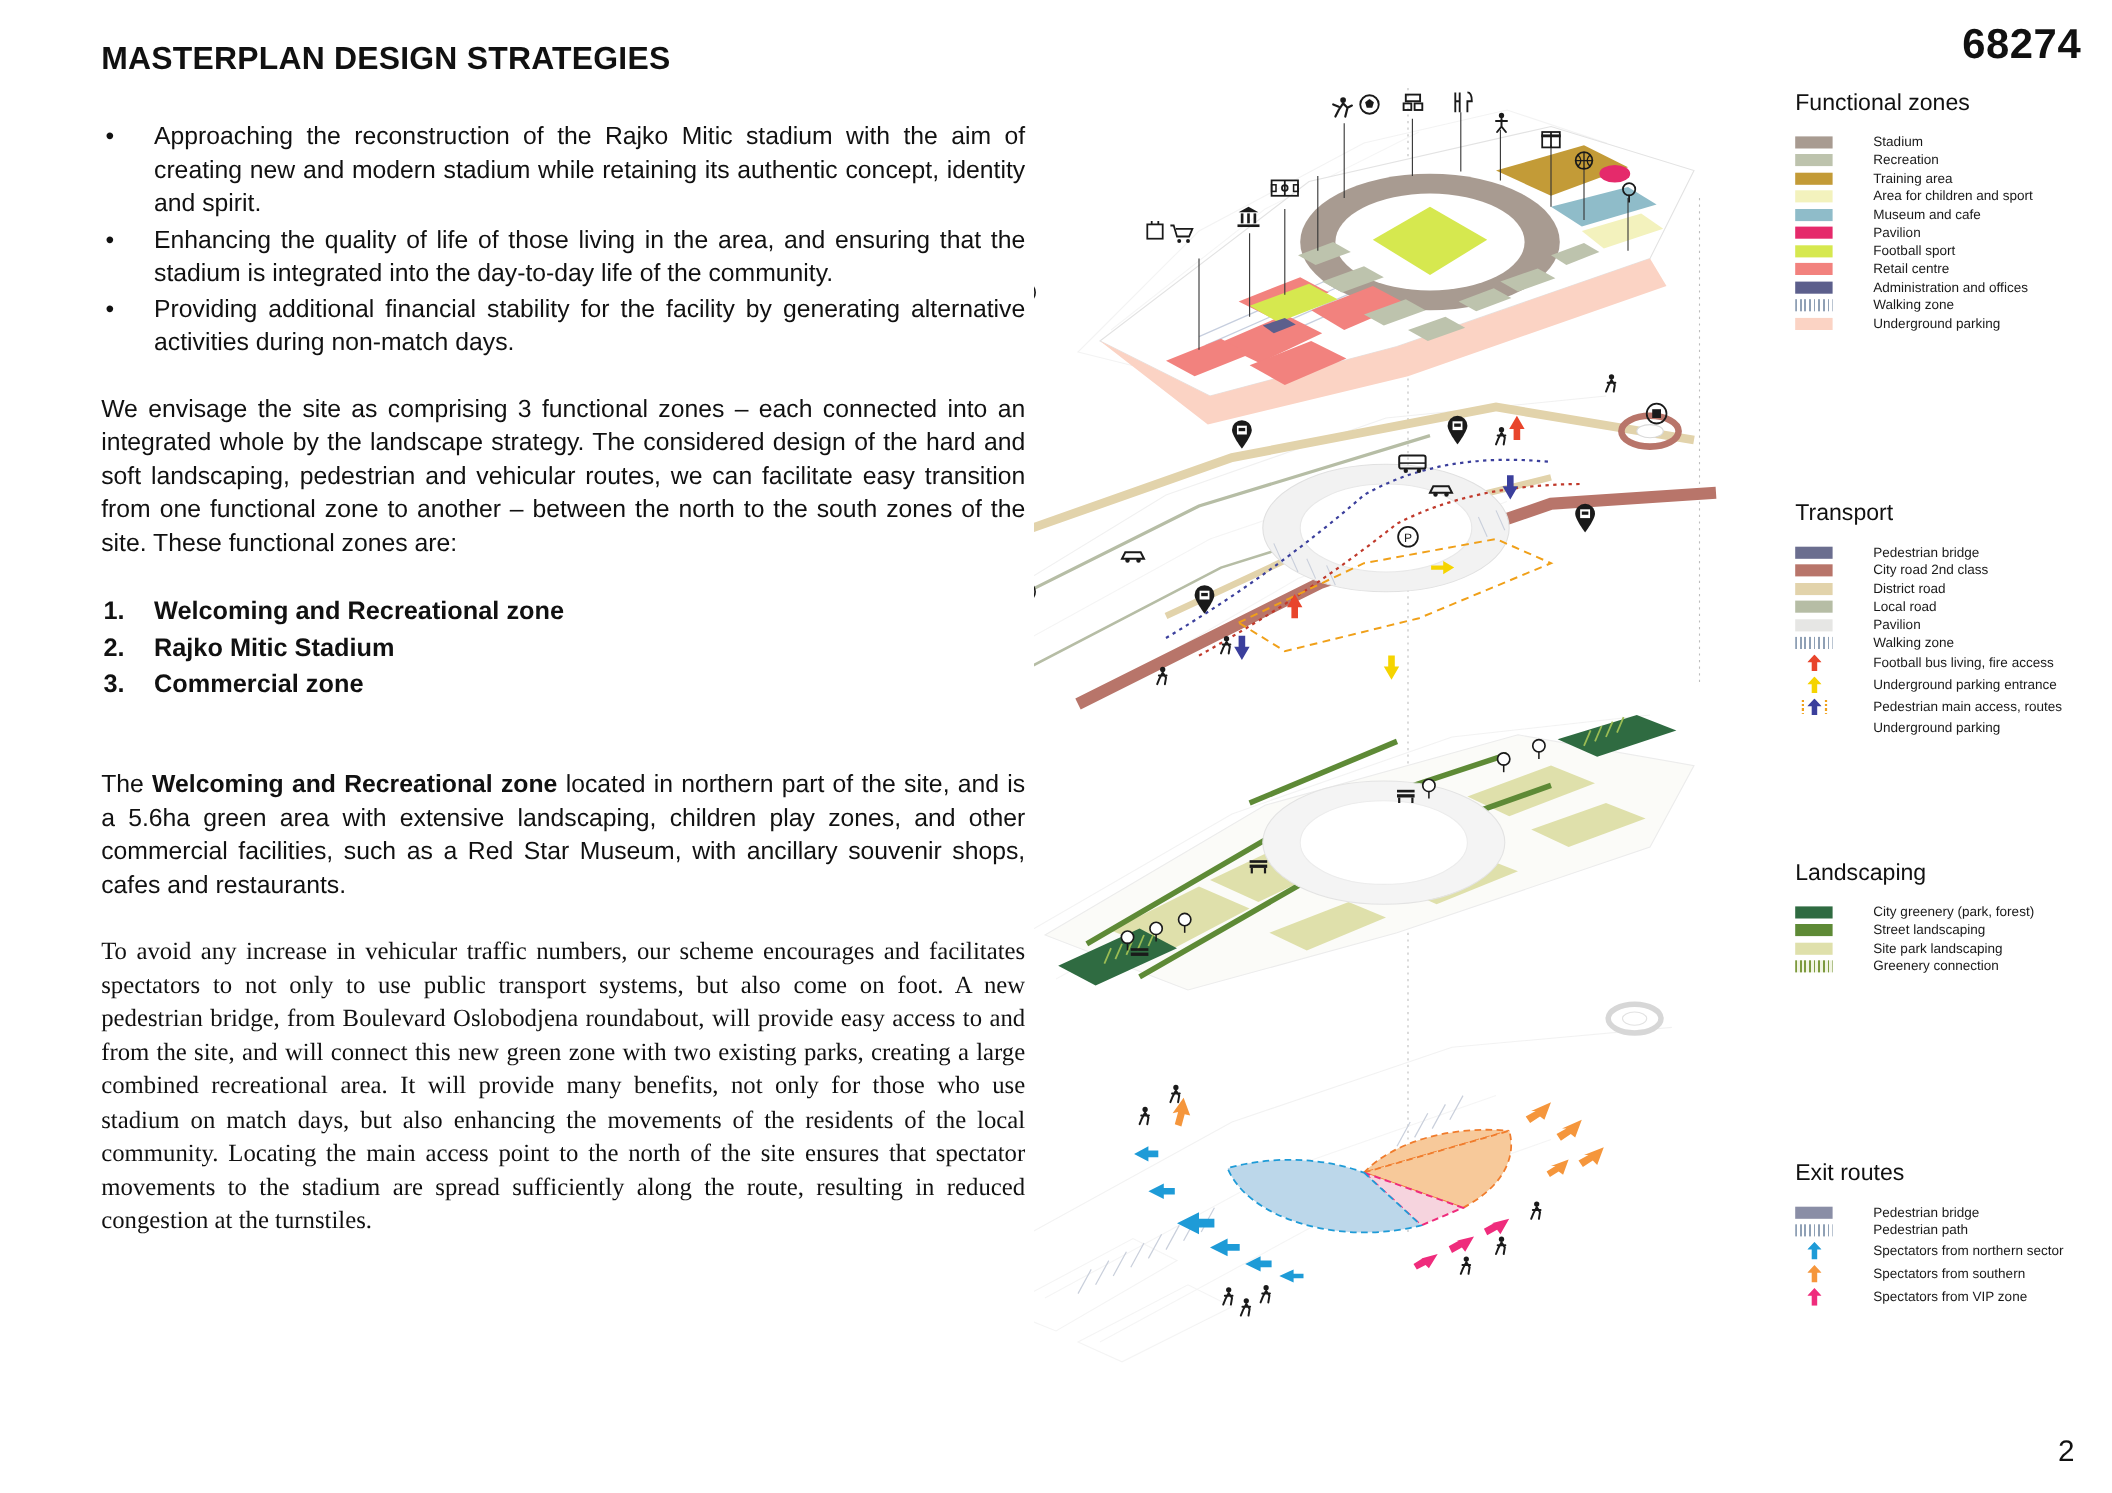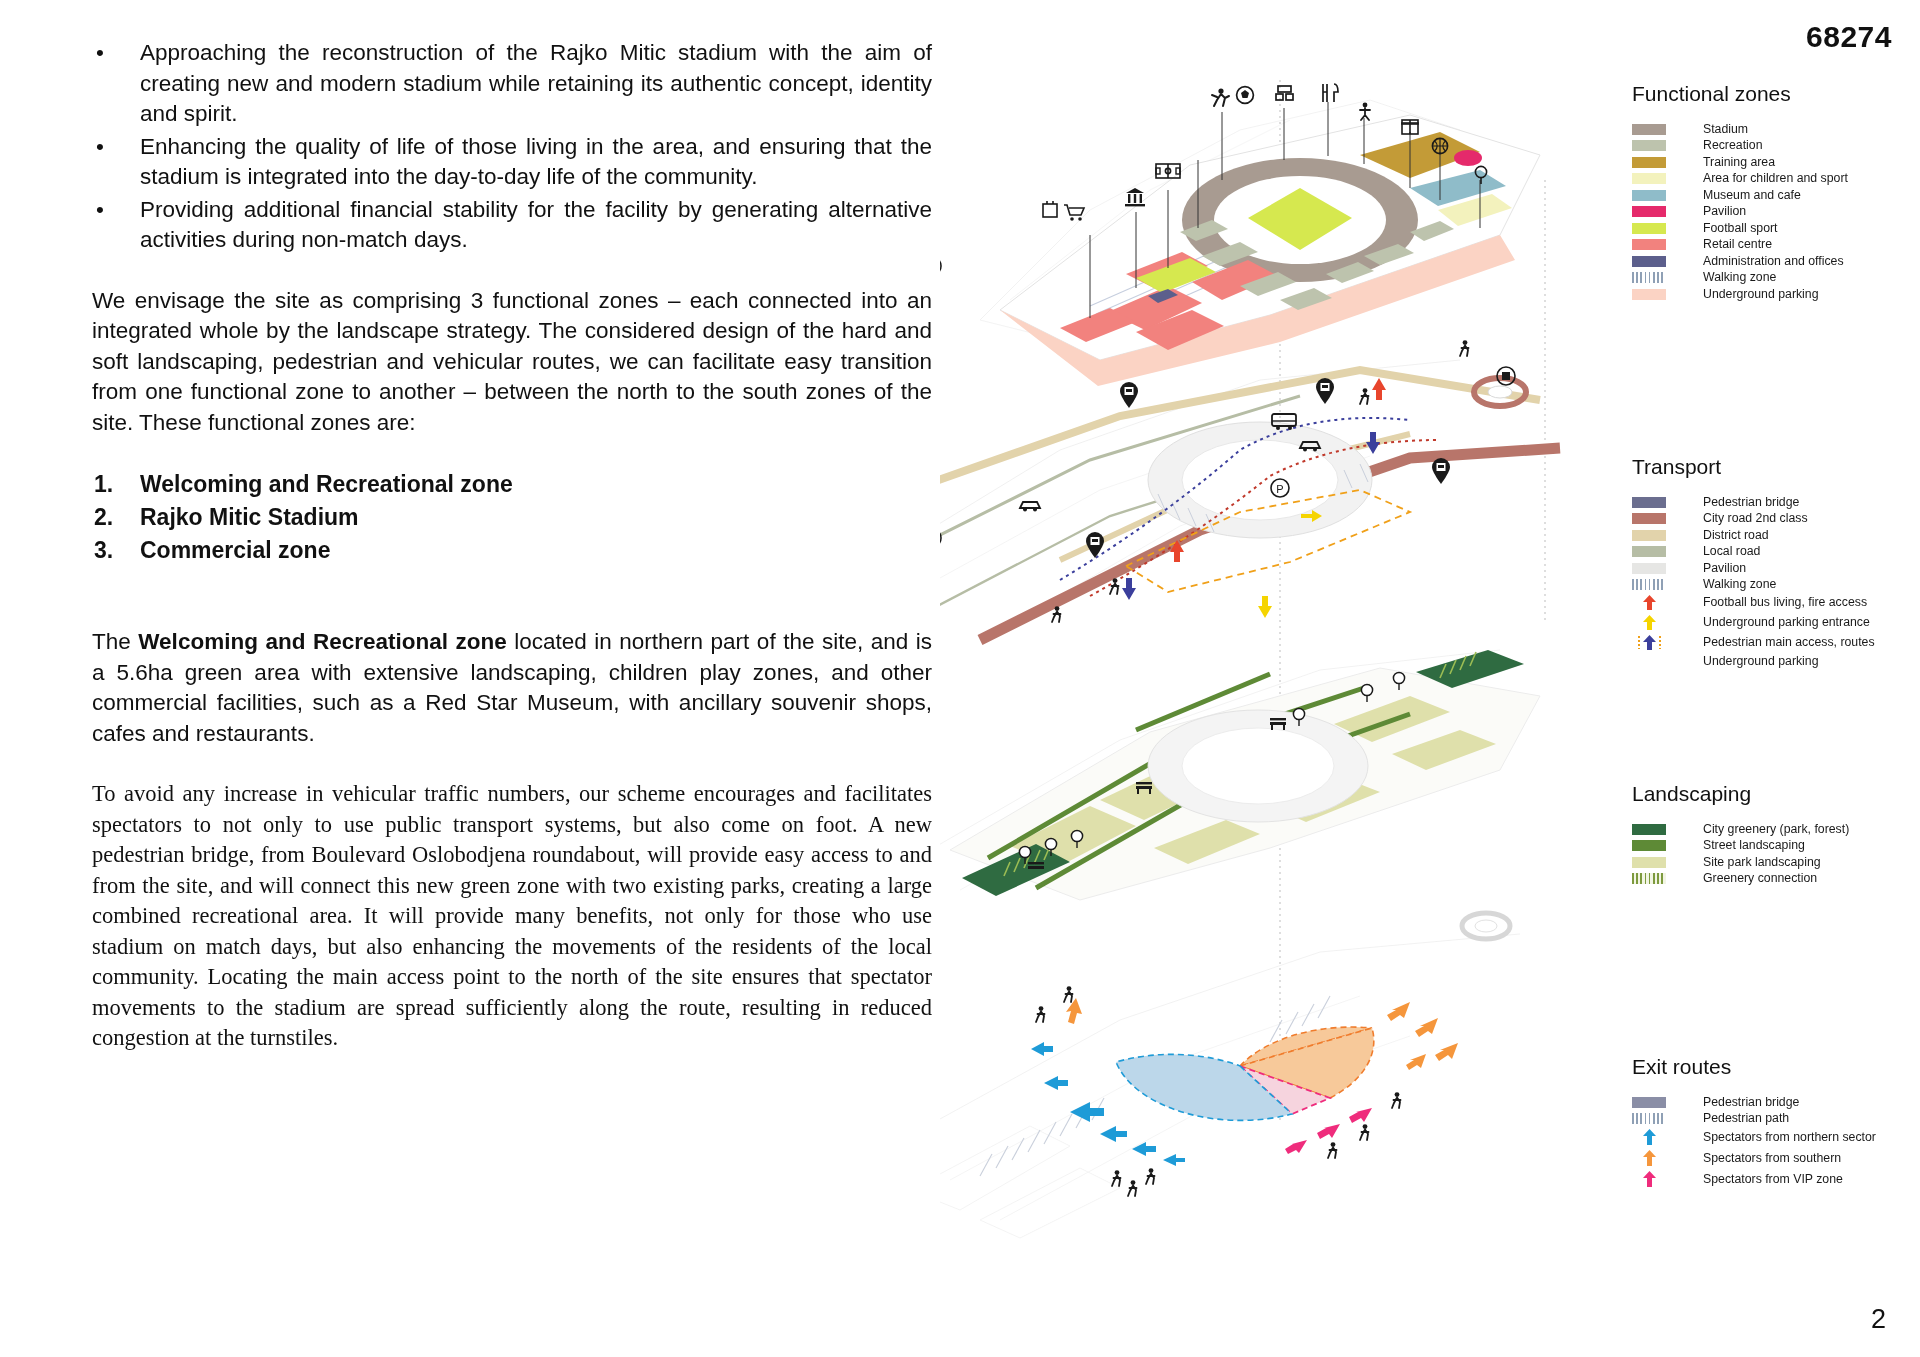--- a/index.html
+++ b/index.html
@@ -9,21 +9,21 @@
     font-family:"Liberation Sans", sans-serif;
     color:#111111;
     position:relative;
     overflow:hidden;
   }
   .page{position:relative;width:1920px;height:1357px;}
 
   
   .code{
     position:absolute;top:20px;right:28px;
-    font-size:30px;font-weight:bold;letter-spacing:.5px;color:#111;
+    font-size:38px;font-weight:bold;letter-spacing:.5px;color:#111;
   }
   .page-num{
     position:absolute;bottom:22px;right:34px;
     font-size:27px;color:#111;
   }
 
   
   .textcol{position:absolute;left:92px;top:38px;width:840px;}
   h1.title{
     font-size:29px;font-weight:bold;margin:0 0 38px 0;letter-spacing:.2px;
@@ -97,20 +97,21 @@
 </style>
 </head>
 <body>
 
 <div class="page">
 
   <div class="code">68274</div>
   <div class="page-num">2</div>
 
   <div class="textcol">
+    <h1 class="title">MASTERPLAN DESIGN STRATEGIES</h1>
 
 
     <ul class="bullets">
       <li>
         <span class="dot">•</span>
         <span>Approaching the reconstruction of the Rajko Mitic stadium with the aim of creating new and modern stadium while retaining its authentic concept, identity and spirit.</span>
       </li>
       <li>
         <span class="dot">•</span>
         <span>Enhancing the quality of life of those living in the area, and ensuring that the stadium is integrated into the day-to-day life of the community.</span>

